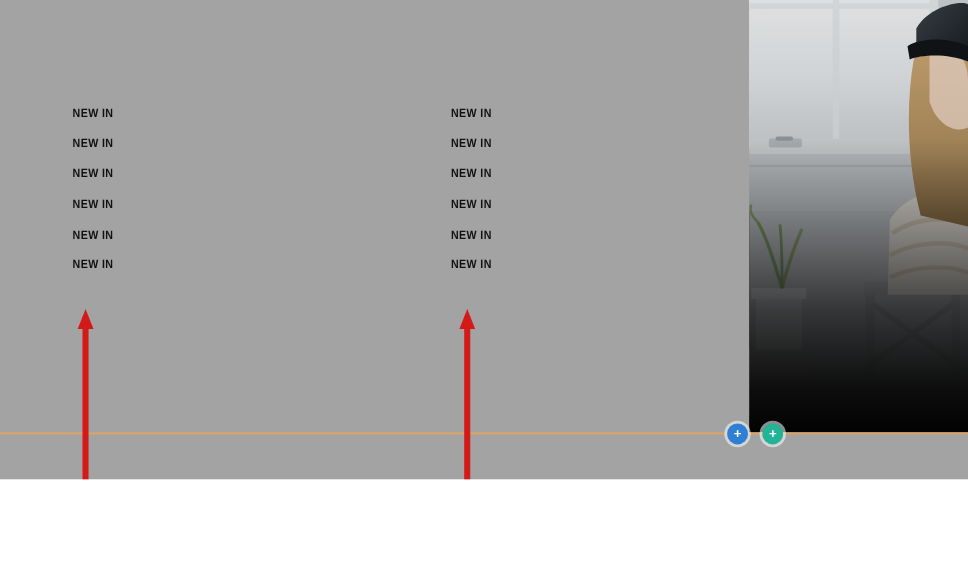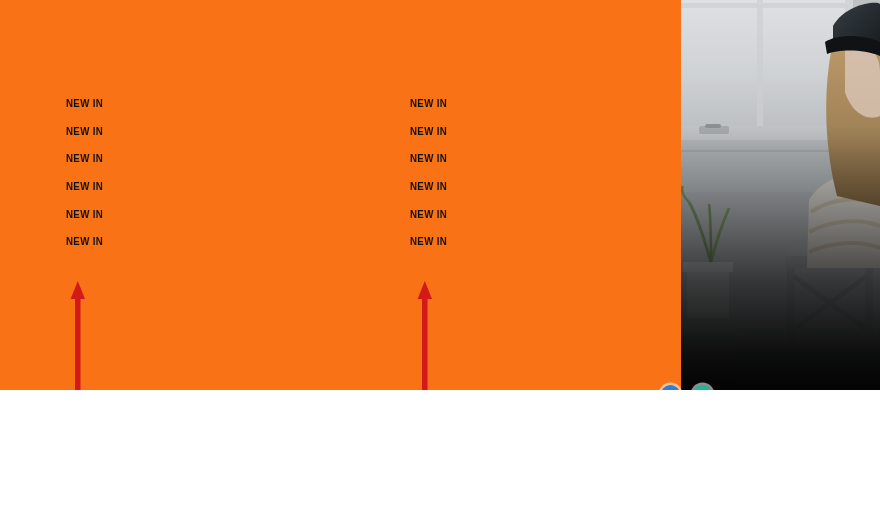--- a/index.html
+++ b/index.html
@@ -7,22 +7,22 @@
     padding: 0;
     background: #ffffff;
   }
   body {
     font-family: "Liberation Sans", sans-serif;
   }
 
   #screen {
     position: relative;
     width: 880px;
-    height: 390px;
-    background: #f97316;
+    height: 436px;
+    background: #a3a3a3;
     overflow: hidden;
   }
 
   
   .hero-photo {
     position: absolute;
     left: 681px;
     top: 0;
     width: 199px;
     height: 393px;

